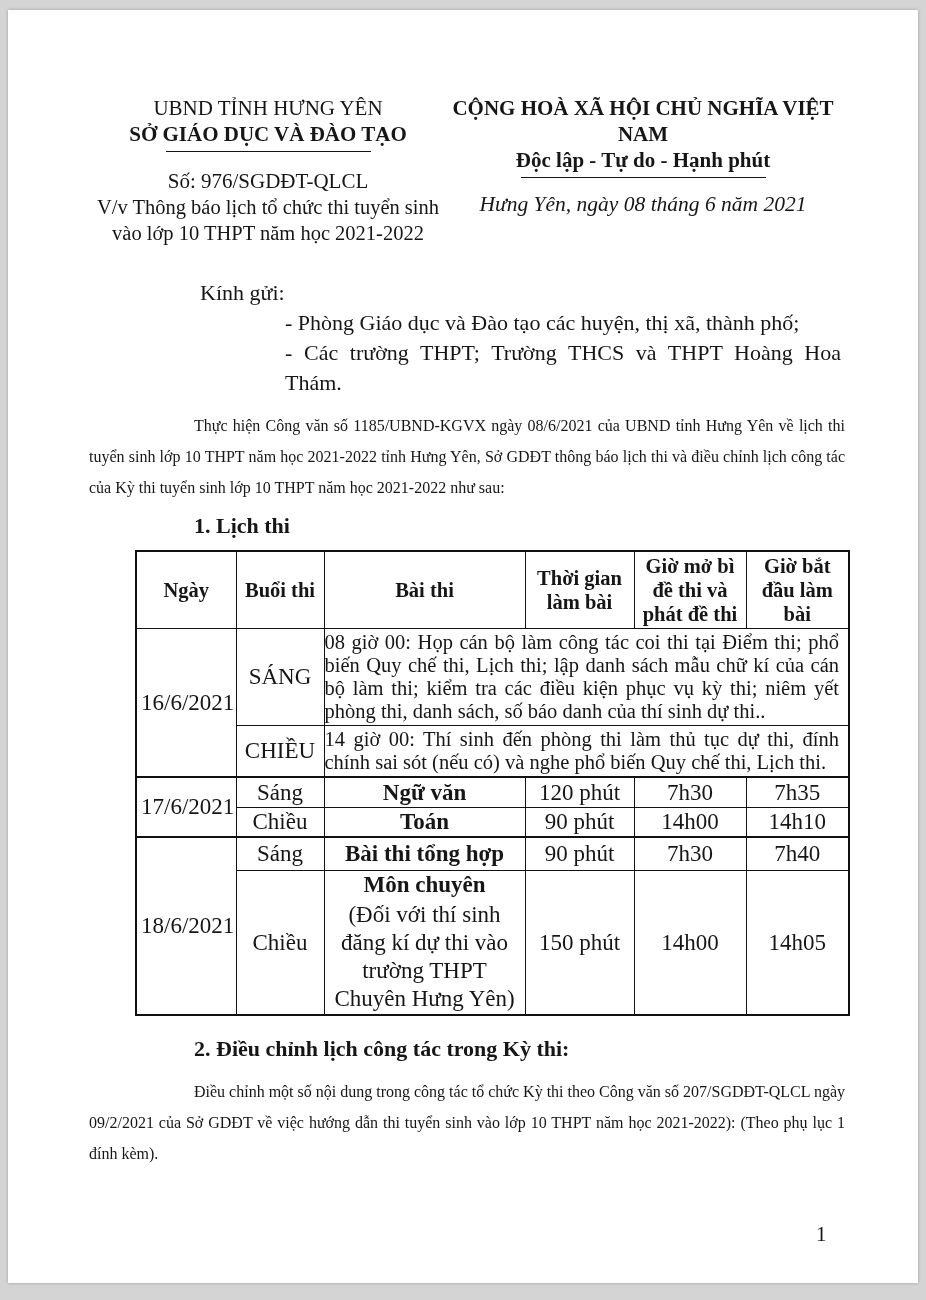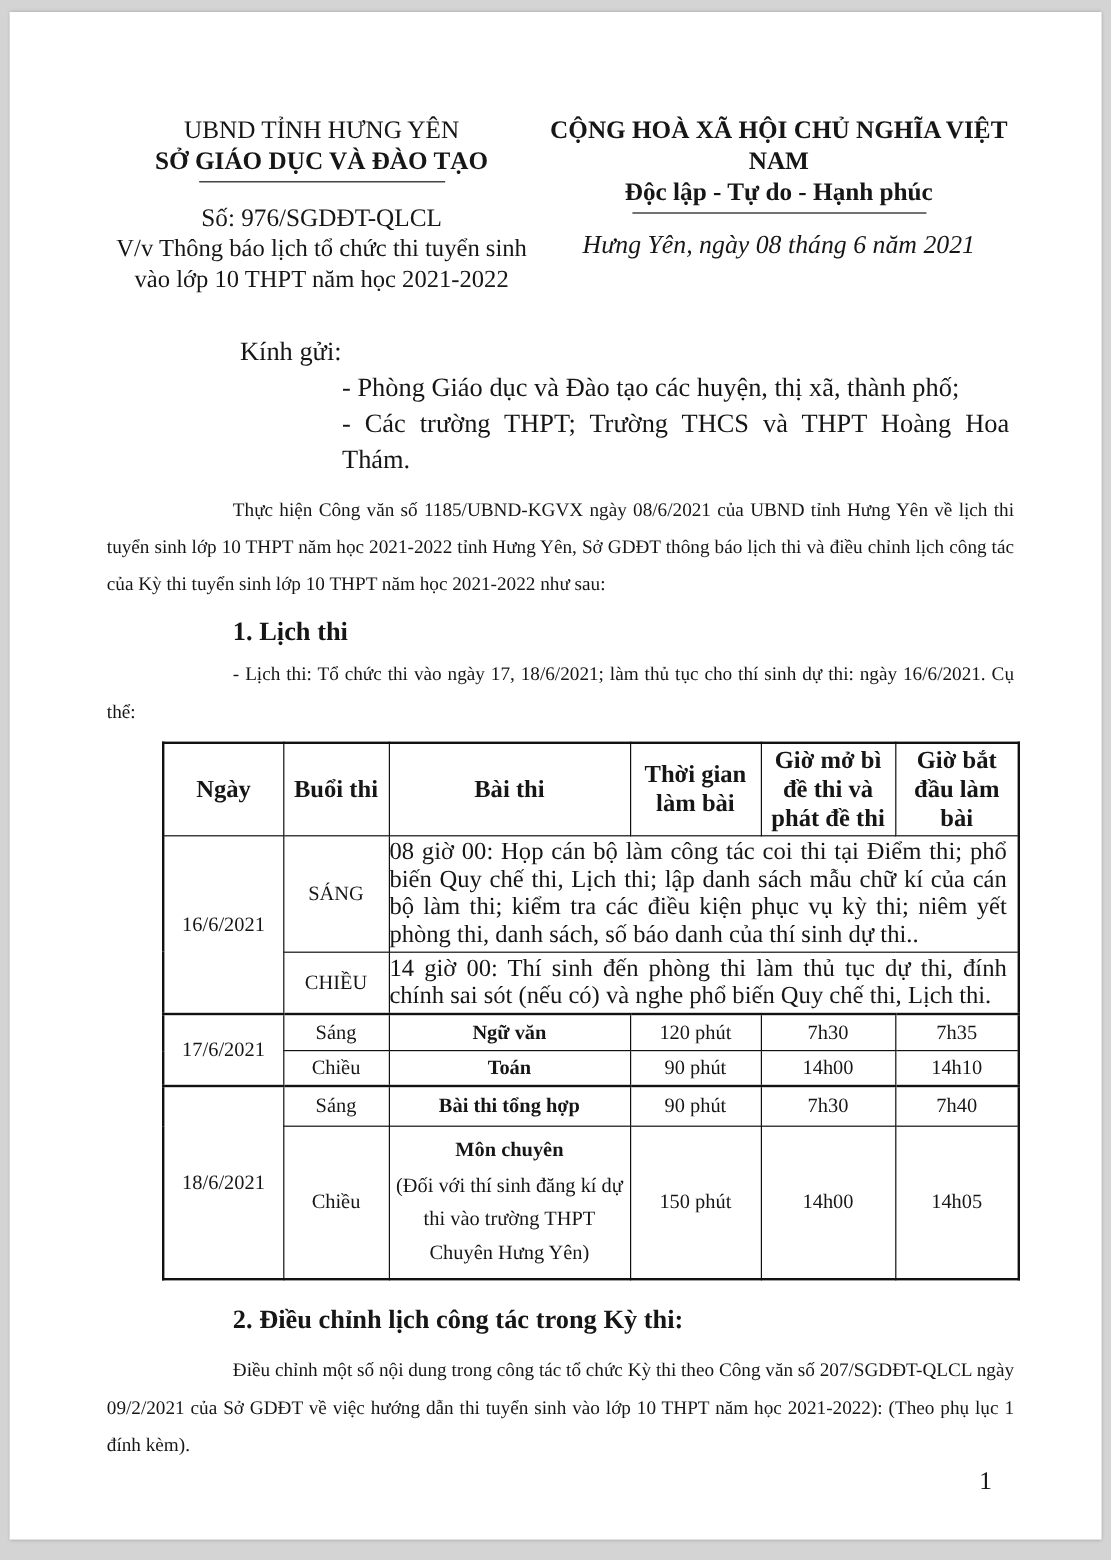--- a/index.html
+++ b/index.html
@@ -13,21 +13,21 @@
   }
   .page {
     position:absolute; left:8px; top:10px;
     width:910px; height:1273px;
     background:#ffffff;
     box-shadow:0 0 3px rgba(0,0,0,.25);
   }
   .content { position:absolute; left:81px; top:0; width:756px; }
 
   
-  .letterhead { margin-top:85px; display:flex; justify-content:space-between; }
+  .letterhead { margin-top:85px; display:flex; }
   .lh-left  { width:358px; text-align:center; }
   .lh-right { width:392px; text-align:center; }
   .lh-line { font-size:21px; line-height:26px; }
   .bold { font-weight:bold; }
   .rule { border-top:1.6px solid #161616; margin:4px auto 0; }
   .rule-left  { width:205px; }
   .rule-right { width:245px; }
   .doc-number { margin-top:16px; }
   .lh-sub { font-size:20.5px; line-height:26px; }
   .dateline { margin-top:14px; font-style:italic; font-size:21.5px; }
@@ -50,21 +50,21 @@
     margin:9px 0 0 46px;
     border-collapse:collapse;
     border:2.5px solid #111;
     width:713px;
     table-layout:fixed;
   }
   .schedule th, .schedule td {
     border:1.5px solid #111;
     text-align:center; vertical-align:middle;
     padding:1px 4px;
-    font-size:17px; line-height:25px;
+    font-size:23px; line-height:25px;
   }
   .schedule thead tr { height:77px; }
   .schedule th { font-weight:bold; font-size:20.5px; line-height:24px; padding:1px 2px; }
   tr.group-top th, tr.group-top td { border-top:2.5px solid #111; }
   td.activity {
     text-align:justify; padding:2px 9px 2px 0;
     font-size:20.5px; line-height:23px;
   }
   td.subject { font-weight:bold; }
   .subject-note { font-weight:normal; margin-top:4px; line-height:28px; }
@@ -92,39 +92,38 @@
       <div class="lh-left">
         <div class="lh-line">UBND TỈNH HƯNG YÊN</div>
         <div class="lh-line bold">SỞ GIÁO DỤC VÀ ĐÀO TẠO</div>
         <div class="rule rule-left"></div>
         <div class="lh-line doc-number">Số: 976/SGDĐT-QLCL</div>
         <div class="lh-sub">V/v Thông báo lịch tổ chức thi tuyển sinh</div>
         <div class="lh-sub">vào lớp 10 THPT năm học 2021-2022</div>
       </div>
       <div class="lh-right">
         <div class="lh-line bold">CỘNG HOÀ XÃ HỘI CHỦ NGHĨA VIỆT NAM</div>
-        <div class="lh-line bold">Độc lập - Tự do - Hạnh phúc</div>
+        <div class="lh-line bold">Độc lập - Tự do - Hạnh phút</div>
         <div class="rule rule-right"></div>
         <div class="dateline">Hưng Yên, ngày 08 tháng 6  năm 2021</div>
       </div>
     </div>
 
     <div class="recipients">
       <div>Kính gửi:</div>
       <div class="recipient-items">
         <p>- Phòng Giáo dục và Đào tạo các huyện, thị xã, thành phố;</p>
         <p>- Các trường THPT; Trường THCS và THPT Hoàng Hoa Thám.</p>
       </div>
     </div>
 
     <p class="para">Thực hiện Công văn số 1185/UBND-KGVX ngày 08/6/2021 của UBND tỉnh Hưng Yên về lịch thi tuyển sinh lớp 10 THPT năm học 2021-2022 tỉnh Hưng Yên, Sở GDĐT thông báo lịch thi và điều chỉnh lịch công tác của Kỳ thi tuyển sinh lớp 10 THPT năm học 2021-2022 như sau:</p>
 
     <p class="heading">1. Lịch thi</p>
 
-    <p class="para tight">- Lịch thi: Tổ chức thi vào ngày 17, 18/6/2021; làm thủ tục cho thí sinh dự thi: ngày 16/6/2021. Cụ thể:</p>
 
     <table class="schedule">
       <colgroup>
         <col style="width:100px">
           <col style="width:88px">
           <col style="width:201px">
         <col style="width:109px">
           <col style="width:112px">
           <col style="width:103px">
       </colgroup>

